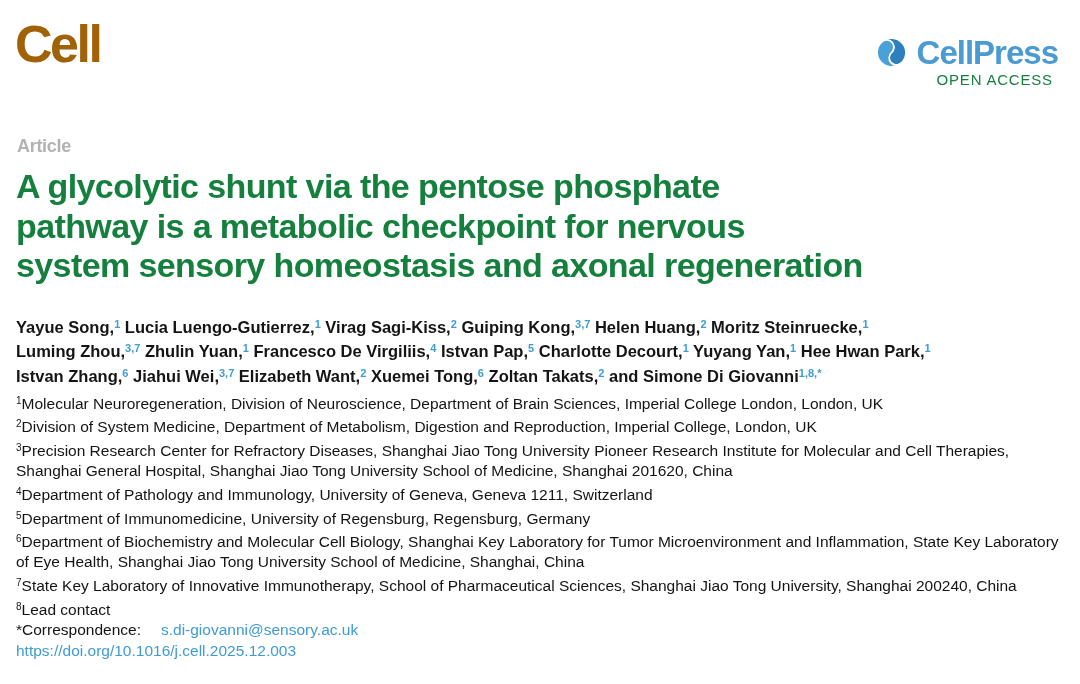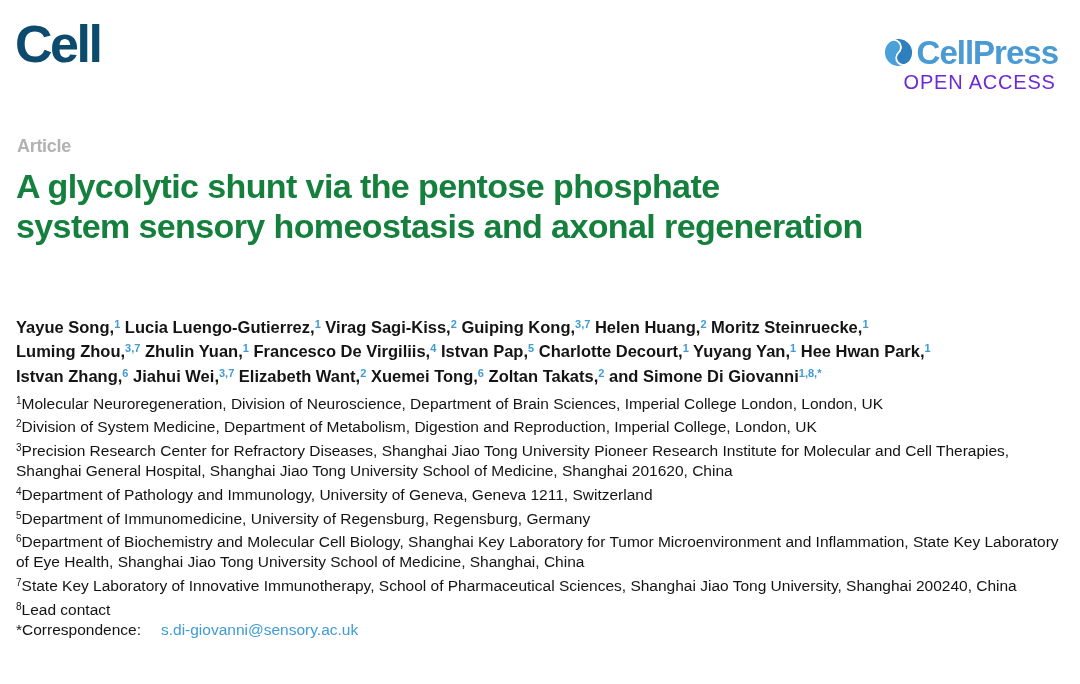--- a/index.html
+++ b/index.html
@@ -15,45 +15,46 @@
   }
 
   
   .cell-logo {
     position: absolute;
     left: 15px;
     top: 18px;
     font-size: 52px;
     font-weight: 700;
     letter-spacing: -2.5px;
-    color: #0c4a6e;
+    color: #a16207;
     line-height: 1;
   }
 
   .cellpress {
     position: absolute;
     right: 22px;
     top: 36px;
   }
   .cp-row {
     display: flex;
     align-items: center;
+    gap: 7px;
   }
   .cp-name {
     font-size: 33px;
     font-weight: 700;
     letter-spacing: -1px;
     color: #4a9ad3;
     line-height: 1;
   }
   .cp-open {
-    font-size: 20px;
-    color: #6d28d9;
+    font-size: 15px;
+    color: #15803d;
     letter-spacing: 0.8px;
-    margin-left: 24px;
+    margin-left: 64px;
     margin-top: 3px;
     line-height: 1;
   }
 
   
   .article-label {
     position: absolute;
     left: 17px;
     top: 137px;
     font-size: 18px;
@@ -136,34 +137,36 @@
       </span>
       <span class="cp-name">CellPress</span>
     </div>
     <div class="cp-open">OPEN ACCESS</div>
   </div>
 
   <div class="article-label">Article</div>
 
   <h1 class="title">
     <span class="tl">A glycolytic shunt via the pentose phosphate</span>
+    <span class="tl">pathway is a metabolic checkpoint for nervous</span>
     <span class="tl">system sensory homeostasis and axonal regeneration</span>
   </h1>
 
   <div class="authors" id="authors">
       <div><span>Yayue Song,</span><span class="author-sup">1</span> <span>Lucia Luengo-Gutierrez,</span><span class="author-sup">1</span> <span>Virag Sagi-Kiss,</span><span class="author-sup">2</span> <span>Guiping Kong,</span><span class="author-sup">3,7</span> <span>Helen Huang,</span><span class="author-sup">2</span> <span>Moritz Steinruecke,</span><span class="author-sup">1</span></div>
       <div><span>Luming Zhou,</span><span class="author-sup">3,7</span> <span>Zhulin Yuan,</span><span class="author-sup">1</span> <span>Francesco De Virgiliis,</span><span class="author-sup">4</span> <span>Istvan Pap,</span><span class="author-sup">5</span> <span>Charlotte Decourt,</span><span class="author-sup">1</span> <span>Yuyang Yan,</span><span class="author-sup">1</span> <span>Hee Hwan Park,</span><span class="author-sup">1</span></div>
       <div><span>Istvan Zhang,</span><span class="author-sup">6</span> <span>Jiahui Wei,</span><span class="author-sup">3,7</span> <span>Elizabeth Want,</span><span class="author-sup">2</span> <span>Xuemei Tong,</span><span class="author-sup">6</span> <span>Zoltan Takats,</span><span class="author-sup">2</span> <span>and Simone Di Giovanni</span><span class="author-sup">1,8,*</span></div>
     </div>
 
   <div class="affils" id="affils">
       <div><span class="affil-sup">1</span><span>Molecular Neuroregeneration, Division of Neuroscience, Department of Brain Sciences, Imperial College London, London, UK</span></div>
       <div><span class="affil-sup">2</span><span>Division of System Medicine, Department of Metabolism, Digestion and Reproduction, Imperial College, London, UK</span></div>
       <div><span class="affil-sup">3</span><span>Precision Research Center for Refractory Diseases, Shanghai Jiao Tong University Pioneer Research Institute for Molecular and Cell Therapies, Shanghai General Hospital, Shanghai Jiao Tong University School of Medicine, Shanghai 201620, China</span></div>
       <div><span class="affil-sup">4</span><span>Department of Pathology and Immunology, University of Geneva, Geneva 1211, Switzerland</span></div>
       <div><span class="affil-sup">5</span><span>Department of Immunomedicine, University of Regensburg, Regensburg, Germany</span></div>
       <div><span class="affil-sup">6</span><span>Department of Biochemistry and Molecular Cell Biology, Shanghai Key Laboratory for Tumor Microenvironment and Inflammation, State Key Laboratory of Eye Health, Shanghai Jiao Tong University School of Medicine, Shanghai, China</span></div>
       <div><span class="affil-sup">7</span><span>State Key Laboratory of Innovative Immunotherapy, School of Pharmaceutical Sciences, Shanghai Jiao Tong University, Shanghai 200240, China</span></div>
       <div><span class="affil-sup">8</span><span>Lead contact</span></div>
       <div><span class="corr-label">*Correspondence:</span><a class="blue-link">s.di-giovanni@sensory.ac.uk</a></div>
+      <div><a class="blue-link">https://doi.org/10.1016/j.cell.2025.12.003</a></div>
     </div>
 
 </div>
 
 </body></html>

